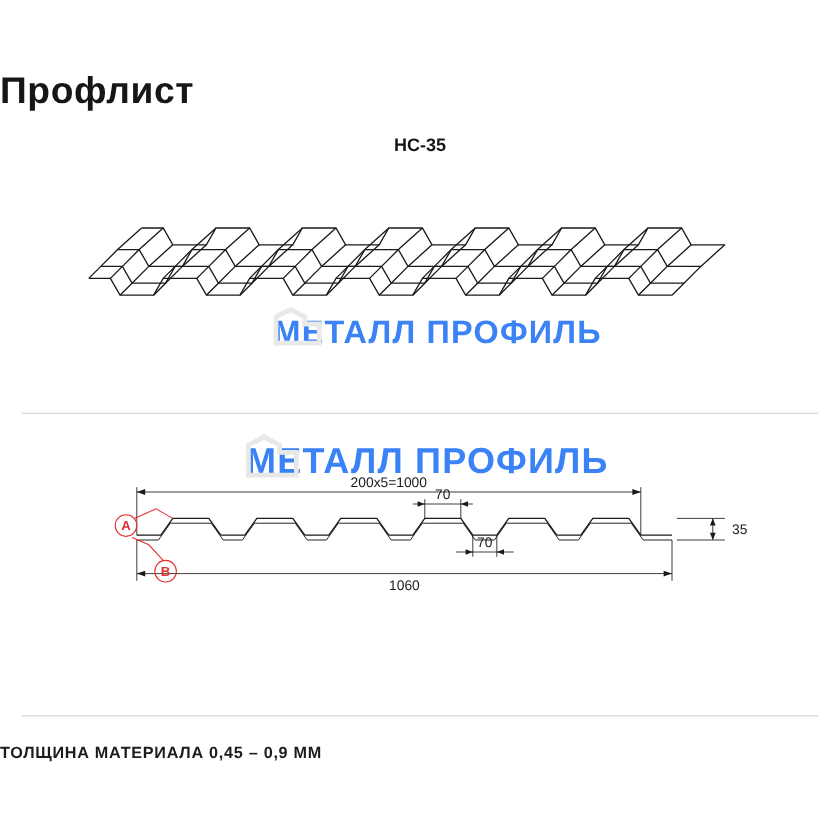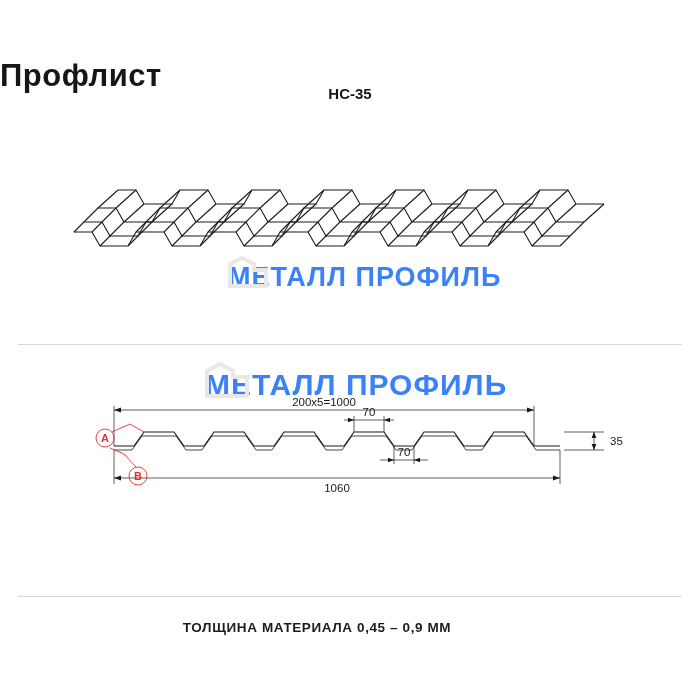--- a/index.html
+++ b/index.html
@@ -26,21 +26,21 @@
     left: 0;
     width: 700px;
     text-align: left;
     font-size: 31px;
     font-weight: bold;
     letter-spacing: 0.5px;
     color: #161616;
   }
   .subtitle {
     position: absolute;
-    top: 85px;
+    top: 113px;
     left: 0;
     width: 700px;
     text-align: center;
     font-size: 15px;
     font-weight: bold;
     color: #161616;
   }
   .divider {
     position: absolute;
     left: 18px;
@@ -48,21 +48,21 @@
     height: 1px;
     background: #d8d8d8;
   }
   .divider.top { top: 344px; }
   .divider.bottom { top: 596px; }
   .footer-note {
     position: absolute;
     top: 620px;
     left: 0;
     width: 634px;
-    text-align: center;
+    text-align: left;
     font-size: 13.5px;
     font-weight: bold;
     letter-spacing: 0.6px;
     color: #1c1c1c;
   }
   .iso-wrap {
     position: absolute;
     top: 170px;
     left: 60px;
     width: 580px;

